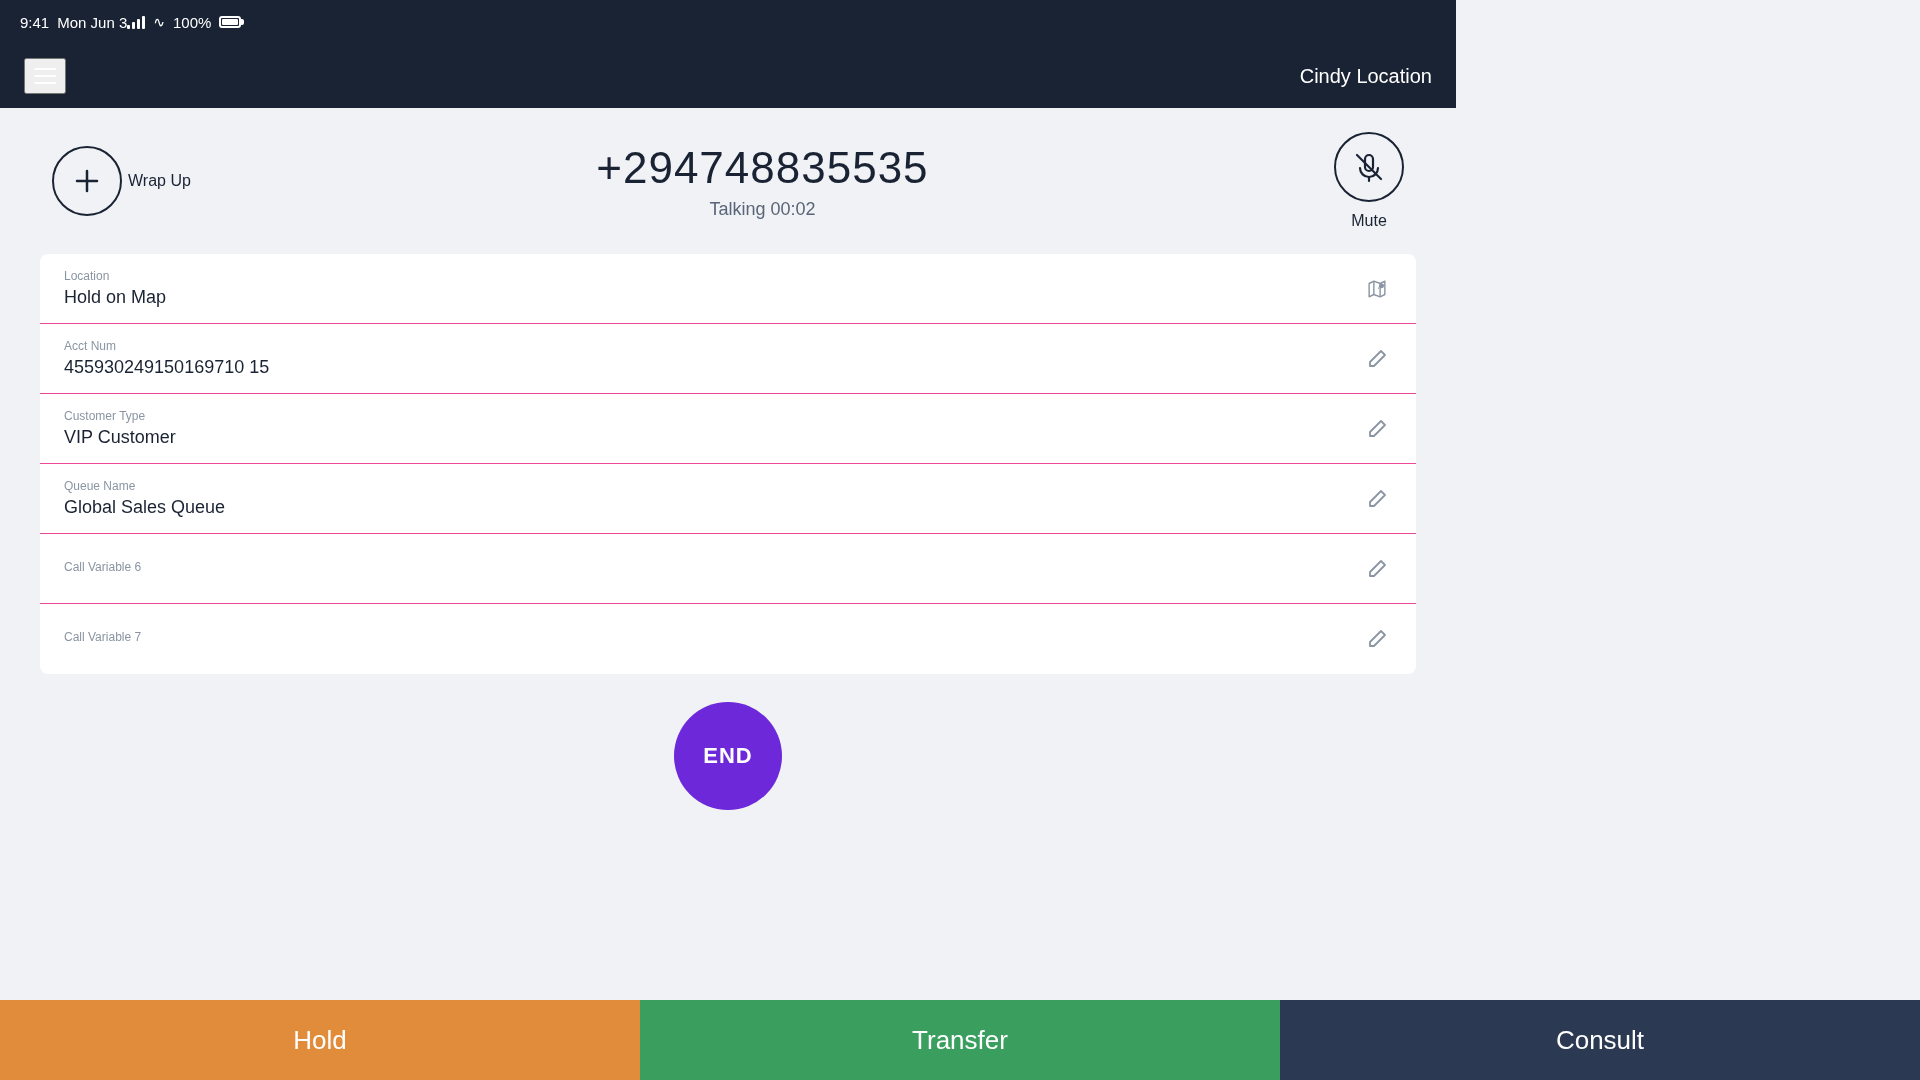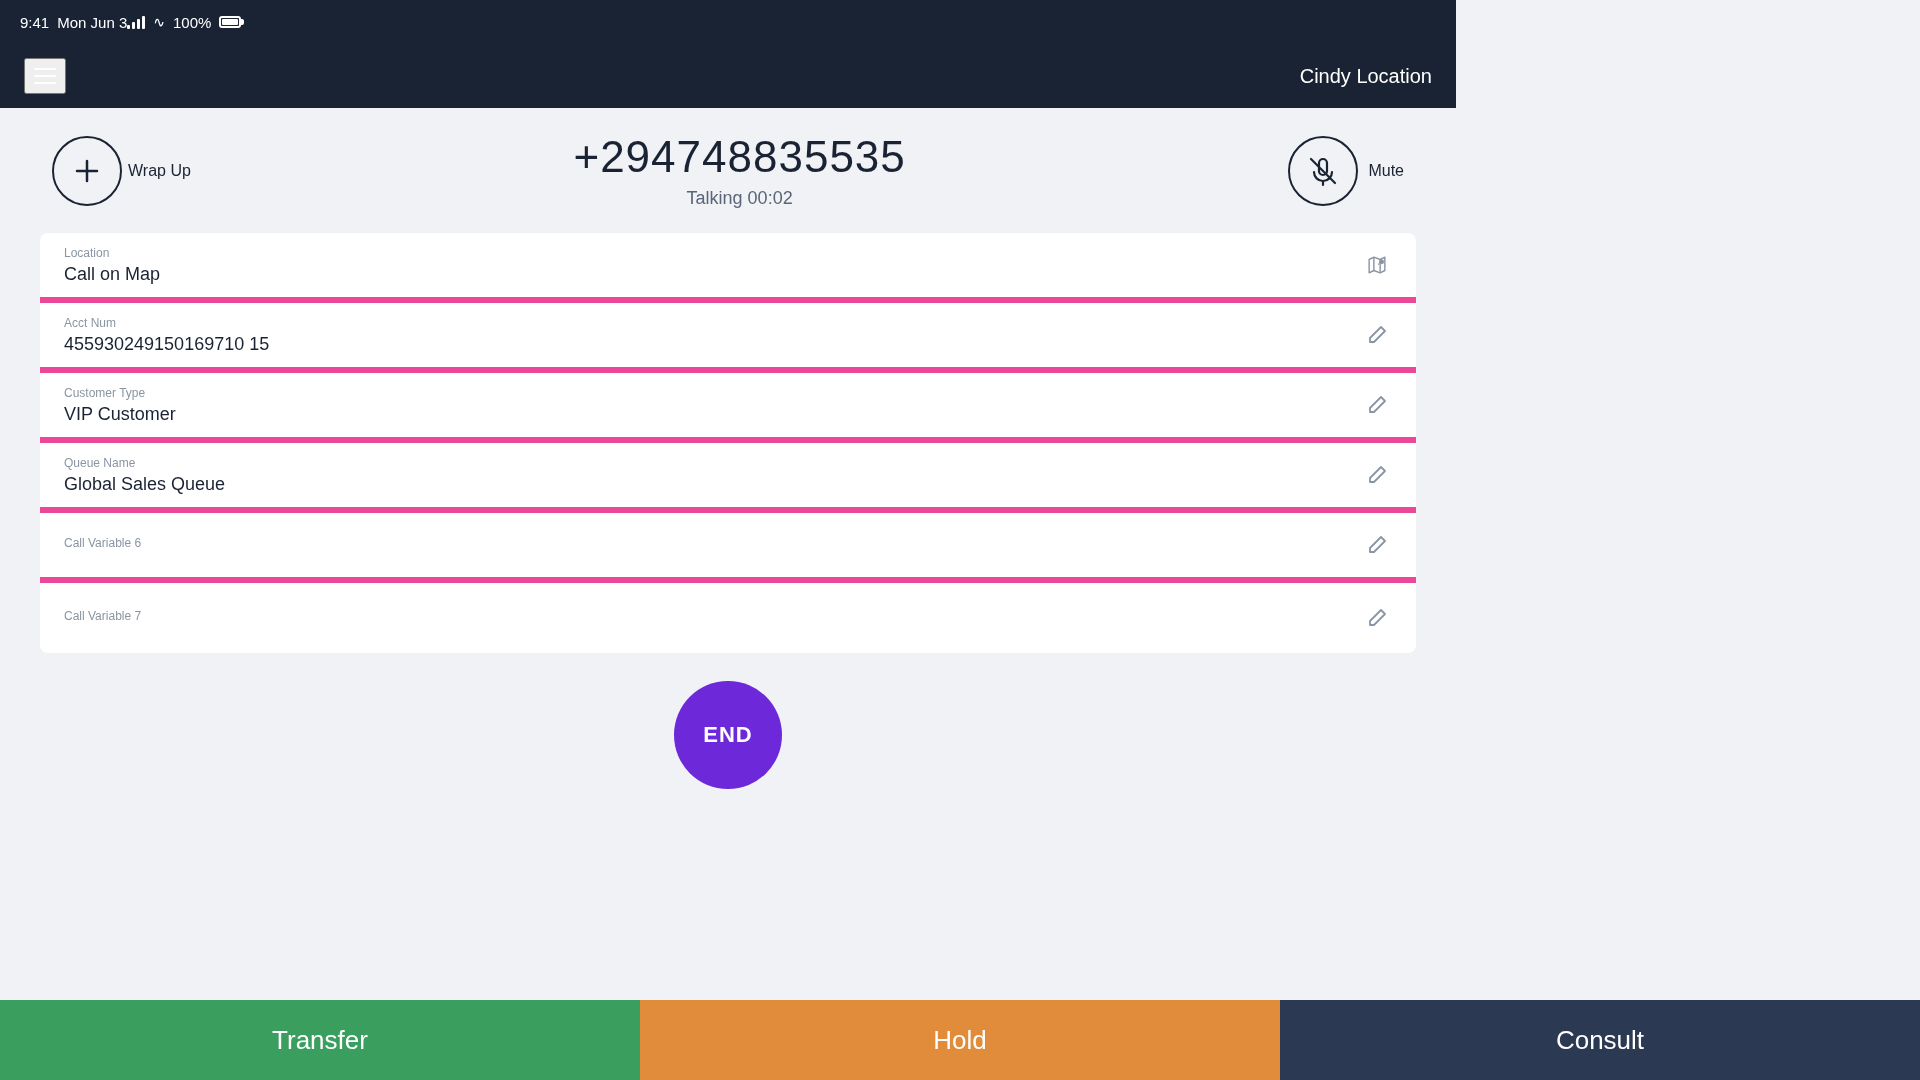--- a/index.html
+++ b/index.html
@@ -181,21 +181,21 @@
     }
 
     .call-status {
       font-size: 18px;
       color: #5a6577;
       margin-top: 6px;
     }
 
     .mute-btn {
       display: flex;
-      flex-direction: row;
+      flex-direction: column;
       align-items: center;
       gap: 10px;
       cursor: pointer;
       background: none;
       border: none;
     }
 
     .mute-circle {
       width: 70px;
       height: 70px;
@@ -211,21 +211,21 @@
     
     .fields-container {
       background: white;
       border-radius: 8px;
       padding: 0;
       margin: 0 8px;
     }
 
     .field-row {
       padding: 12px 24px;
-      border-bottom: 6px solid #ec4899;
+      border-bottom: 1px solid #ec4899;
       display: flex;
       align-items: center;
       justify-content: space-between;
       min-height: 70px;
     }
 
     .field-row:last-child {
       border-bottom: none;
     }
 
@@ -382,21 +382,21 @@
       </div>
       <span class="btn-label">Mute</span>
     </button>
   </div>
 
   <div class="fields-container">
 
     <div class="field-row">
       <div class="field-content">
         <div class="field-label">Location</div>
-        <div class="field-value location">Call on Map</div>
+        <div class="field-value location">Hold on Map</div>
       </div>
       <div class="field-action">
         <svg width="28" height="28" viewBox="0 0 28 28" fill="none">
           <path d="M10 4L4 7v17l6-3 8 3 6-3V4l-6 3-8-3z" stroke="#8a95a3" stroke-width="1.8" stroke-linejoin="round" fill="none"></path>
           <line x1="10" y1="4" x2="10" y2="21" stroke="#8a95a3" stroke-width="1.8"></line>
           <line x1="18" y1="7" x2="18" y2="24" stroke="#8a95a3" stroke-width="1.8"></line>
           <circle cx="20" cy="10" r="3" fill="#8a95a3"></circle>
           <path d="M20 7c0 0-4 4-4 7" stroke="#8a95a3" stroke-width="1.2" fill="none"></path>
         </svg>
       </div>
@@ -466,22 +466,22 @@
 
   <div class="end-section">
     <button class="end-btn">
       <span>END</span>
     </button>
   </div>
 
 </div>
 
 <div class="bottom-bar">
+  <button class="bottom-btn hold-btn">
+    <span>Hold</span>
+  </button>
   <button class="bottom-btn transfer-btn">
     <span>Transfer</span>
-  </button>
-  <button class="bottom-btn hold-btn">
-    <span>Hold</span>
   </button>
   <button class="bottom-btn consult-btn">
     <span>Consult</span>
   </button>
 </div>
 
 </body></html>

